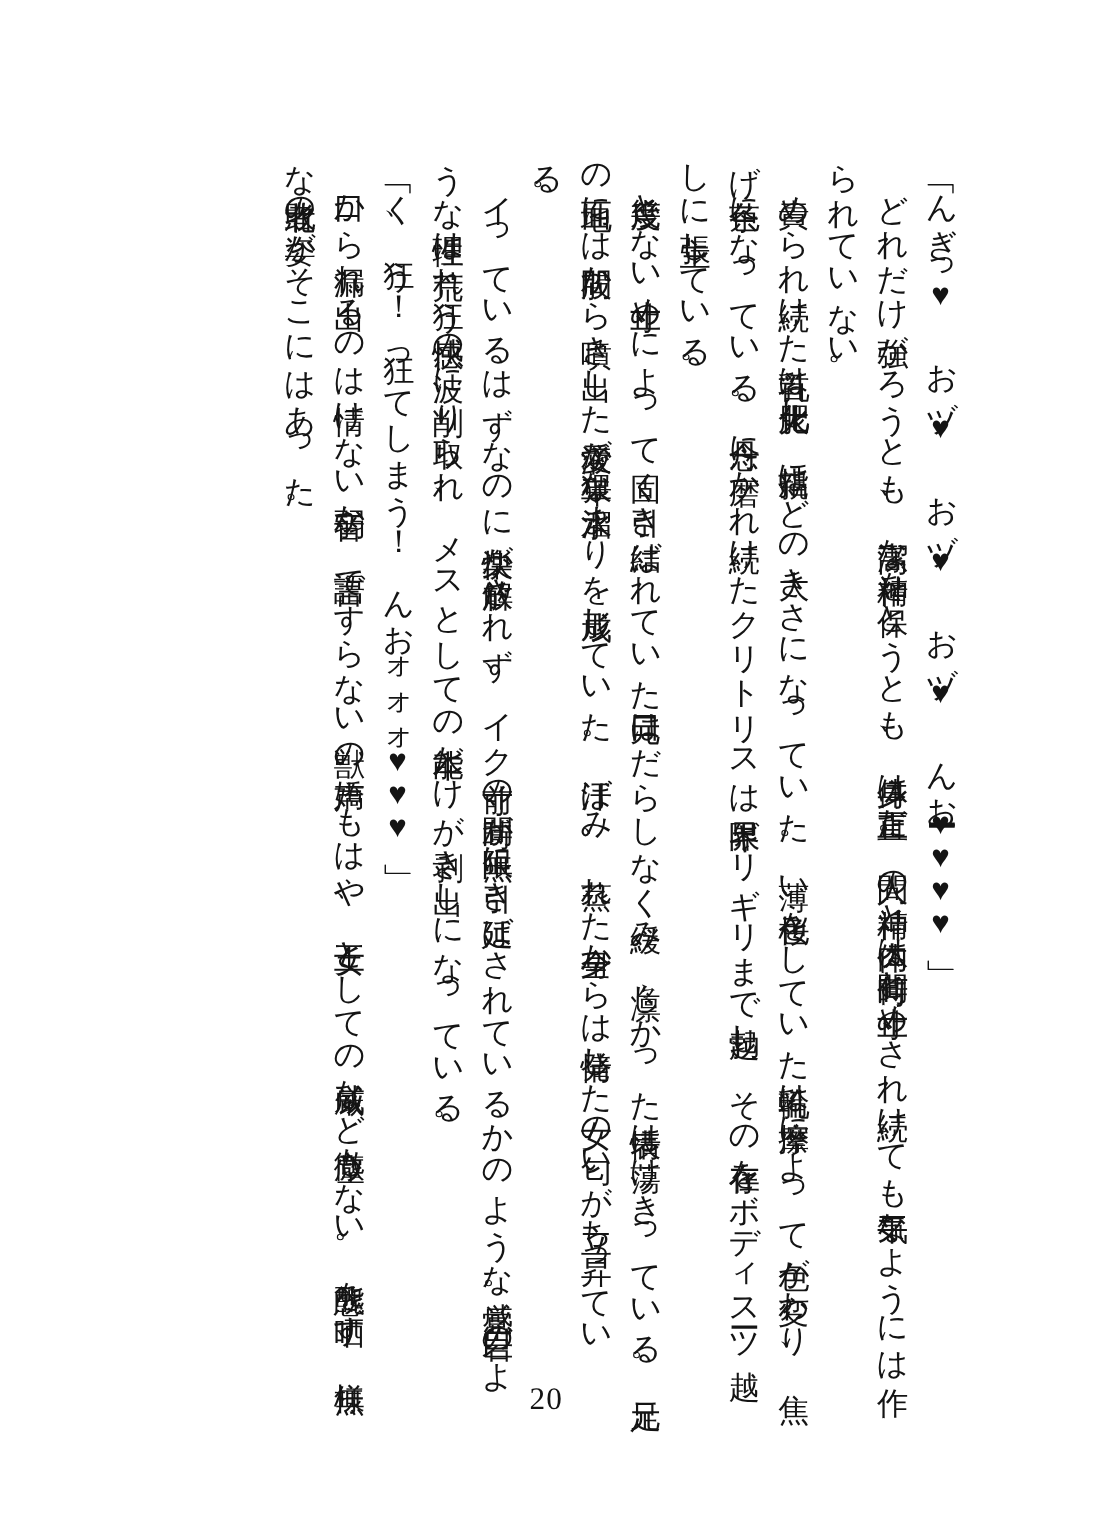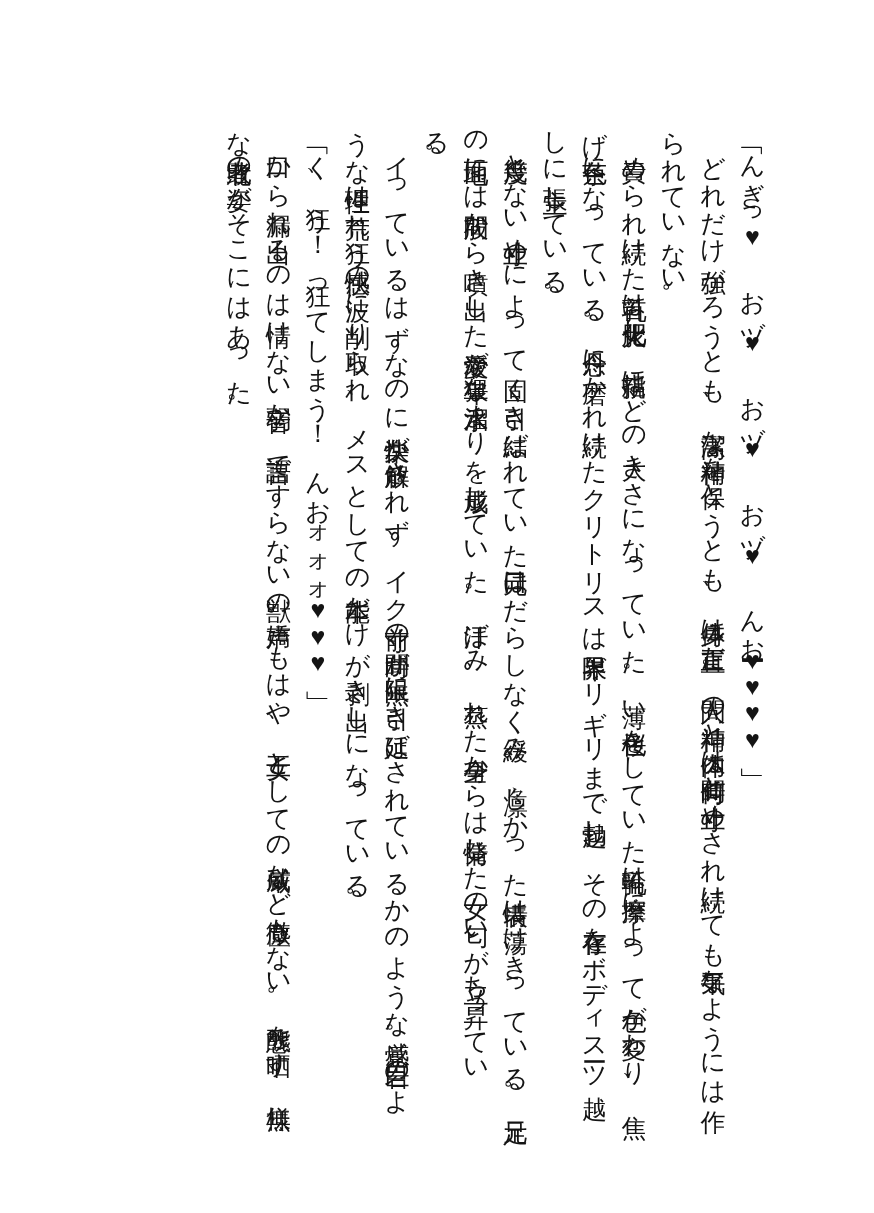--- a/index.html
+++ b/index.html
@@ -56,14 +56,17 @@
   <div class="text-block">
     <p>「んぎっ♥　おヅ♥　おヅ♥　おヅ♥　んおー゙ー゙ー゙♥♥♥♥」</p>
     <p>どれだけ強がろうとも、高潔な精神を保とうとも、身体は正直だ。人間の精神と肉体は何時間と寸止めされ続けても平気なようには作られていない。</p>
     <p>責められ続けた乳首は肥大化し、親指ほどの大きさになっていた。薄い桜色をしていた乳輪は摩擦によって色が変わり、焦げ茶色になっている。丹念に磨かれ続けたクリトリスは限界ギリギリまで勃起し、その存在をボディスーツ越しに主張している。</p>
     <p>幾度とない寸止めによって固く引き結ばれていた口元はだらしなく緩み、凛々しかった表情は蕩けきっている。足元の地面には股間から噴き出した愛液が卑猥な水溜まりを形成していた。汗ばみ、蒸れた全身からは発情した女の匂いが立ち昇っている。</p>
     <p>イっているはずなのに快楽が解放されず、イク寸前の時間が無限に引き延ばされているかのような感覚。巨岩のような理性は荒れ狂う快感の波に削り取られ、メスとしての本能だけが剥き出しになっている。</p>
     <p>「く、狂う！　狂ってしまう！　んおォォォ♥♥♥」</p>
     <p>口から漏れ出るのは情けない弱音か、言語ですらない獣の嬌声。もはや、女王としての威厳など微塵もない。醜態を晒す、無様な敗北者の姿がそこにはあった。</p>
   </div>
 
+  <div class="page-footer">
+    <span>20</span>
+  </div>
 
 </div>
 
 </body></html>

